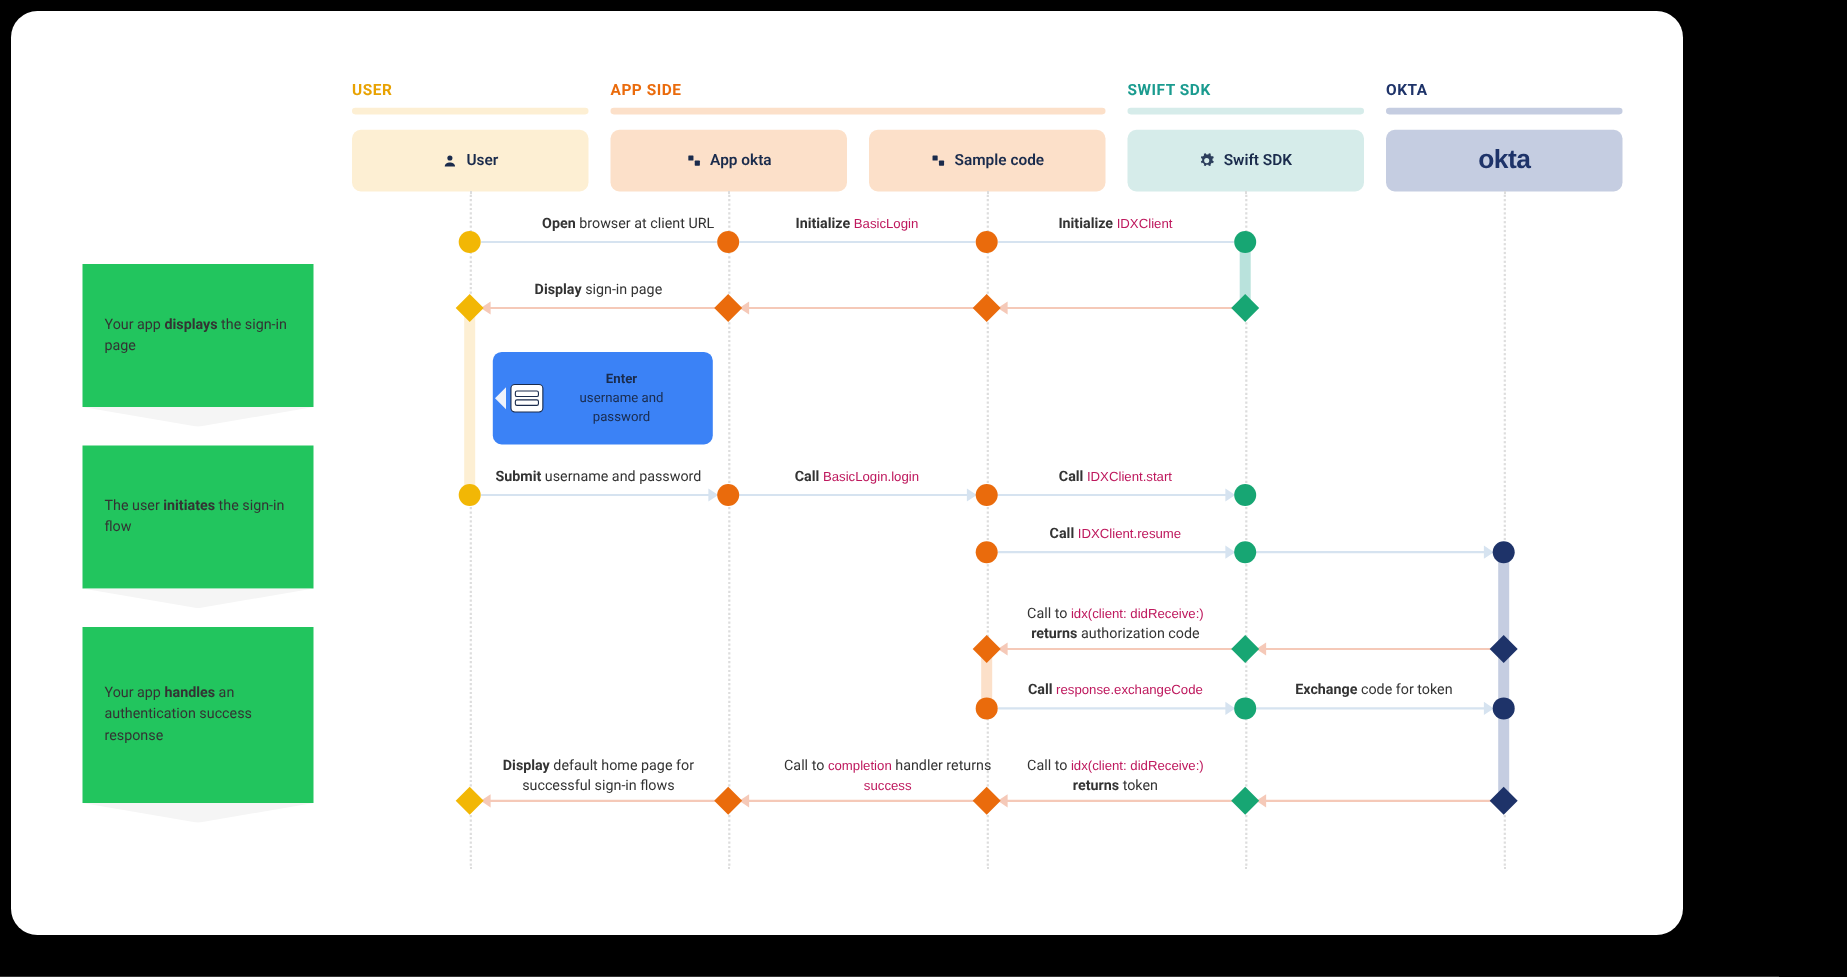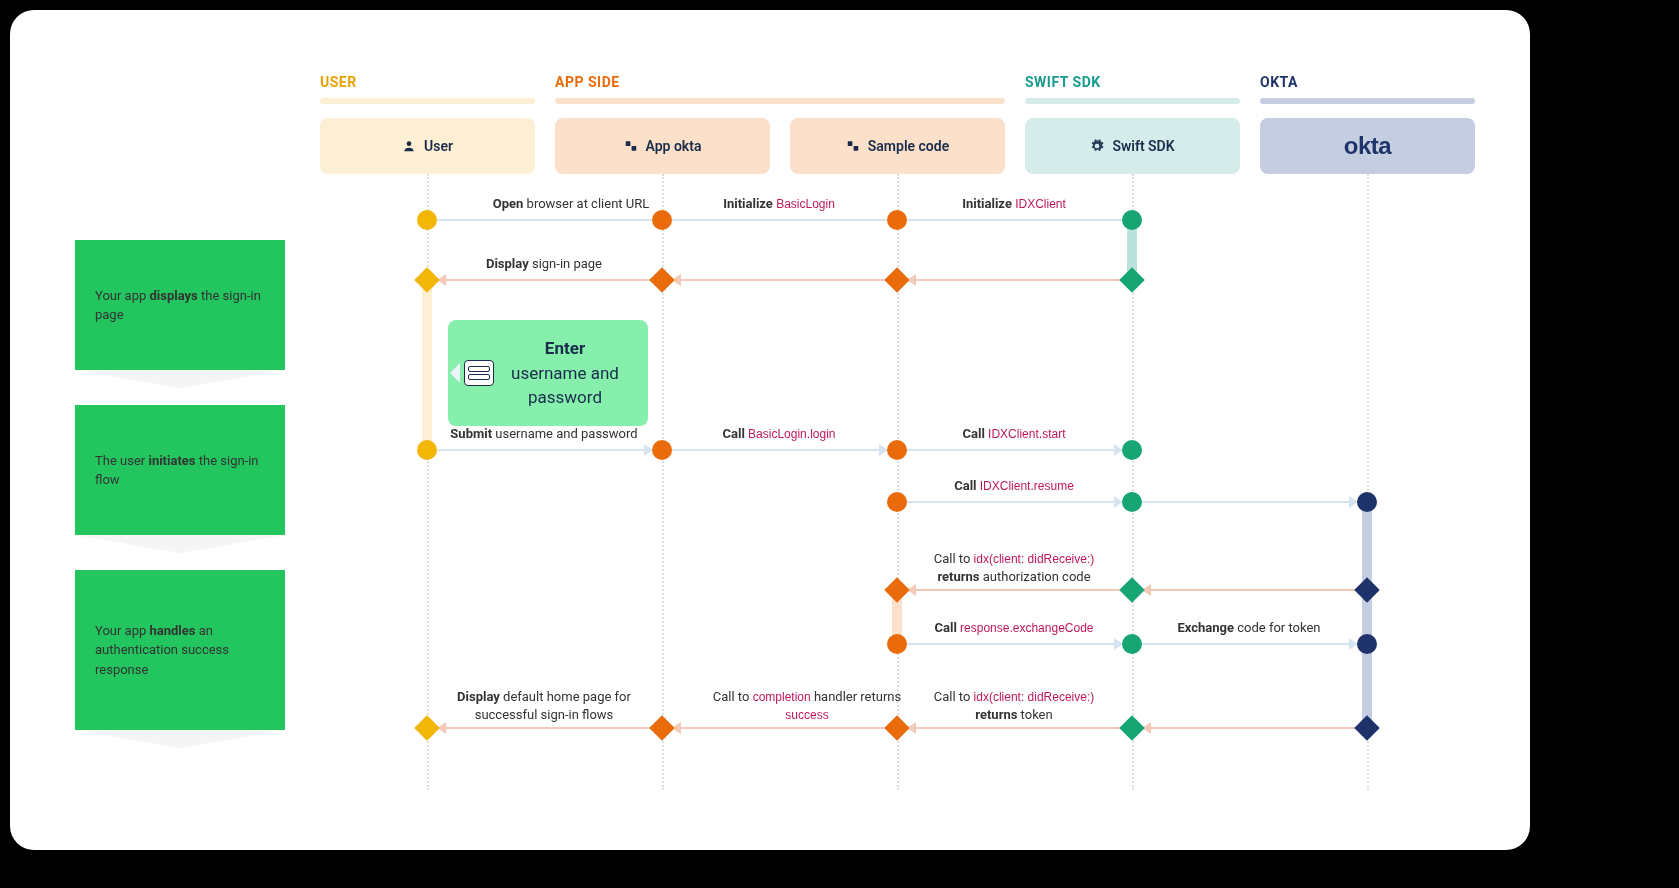--- a/index.html
+++ b/index.html
@@ -95,24 +95,24 @@
     position: absolute;
     font-size: 13px;
     color: #333;
     text-align: center;
     transform: translateX(-50%);
     white-space: nowrap;
   }
   .msg .code { font-family: Liberation Sans, sans-serif; color: #be185d; font-size: 12px; }
   .callout {
     position: absolute;
-    background: #86efac;
+    background: #3b82f6;
     border-radius: 8px;
     padding: 16px 22px 16px 56px;
-    font-size: 17px;
+    font-size: 12px;
     color: #1a2b4c;
     text-align: center;
     width: 200px;
     line-height: 1.45;
   }
   .callout::before {
     content: "";
     position: absolute;
     left: -8px; top: 50%;
     transform: translateY(-50%);

